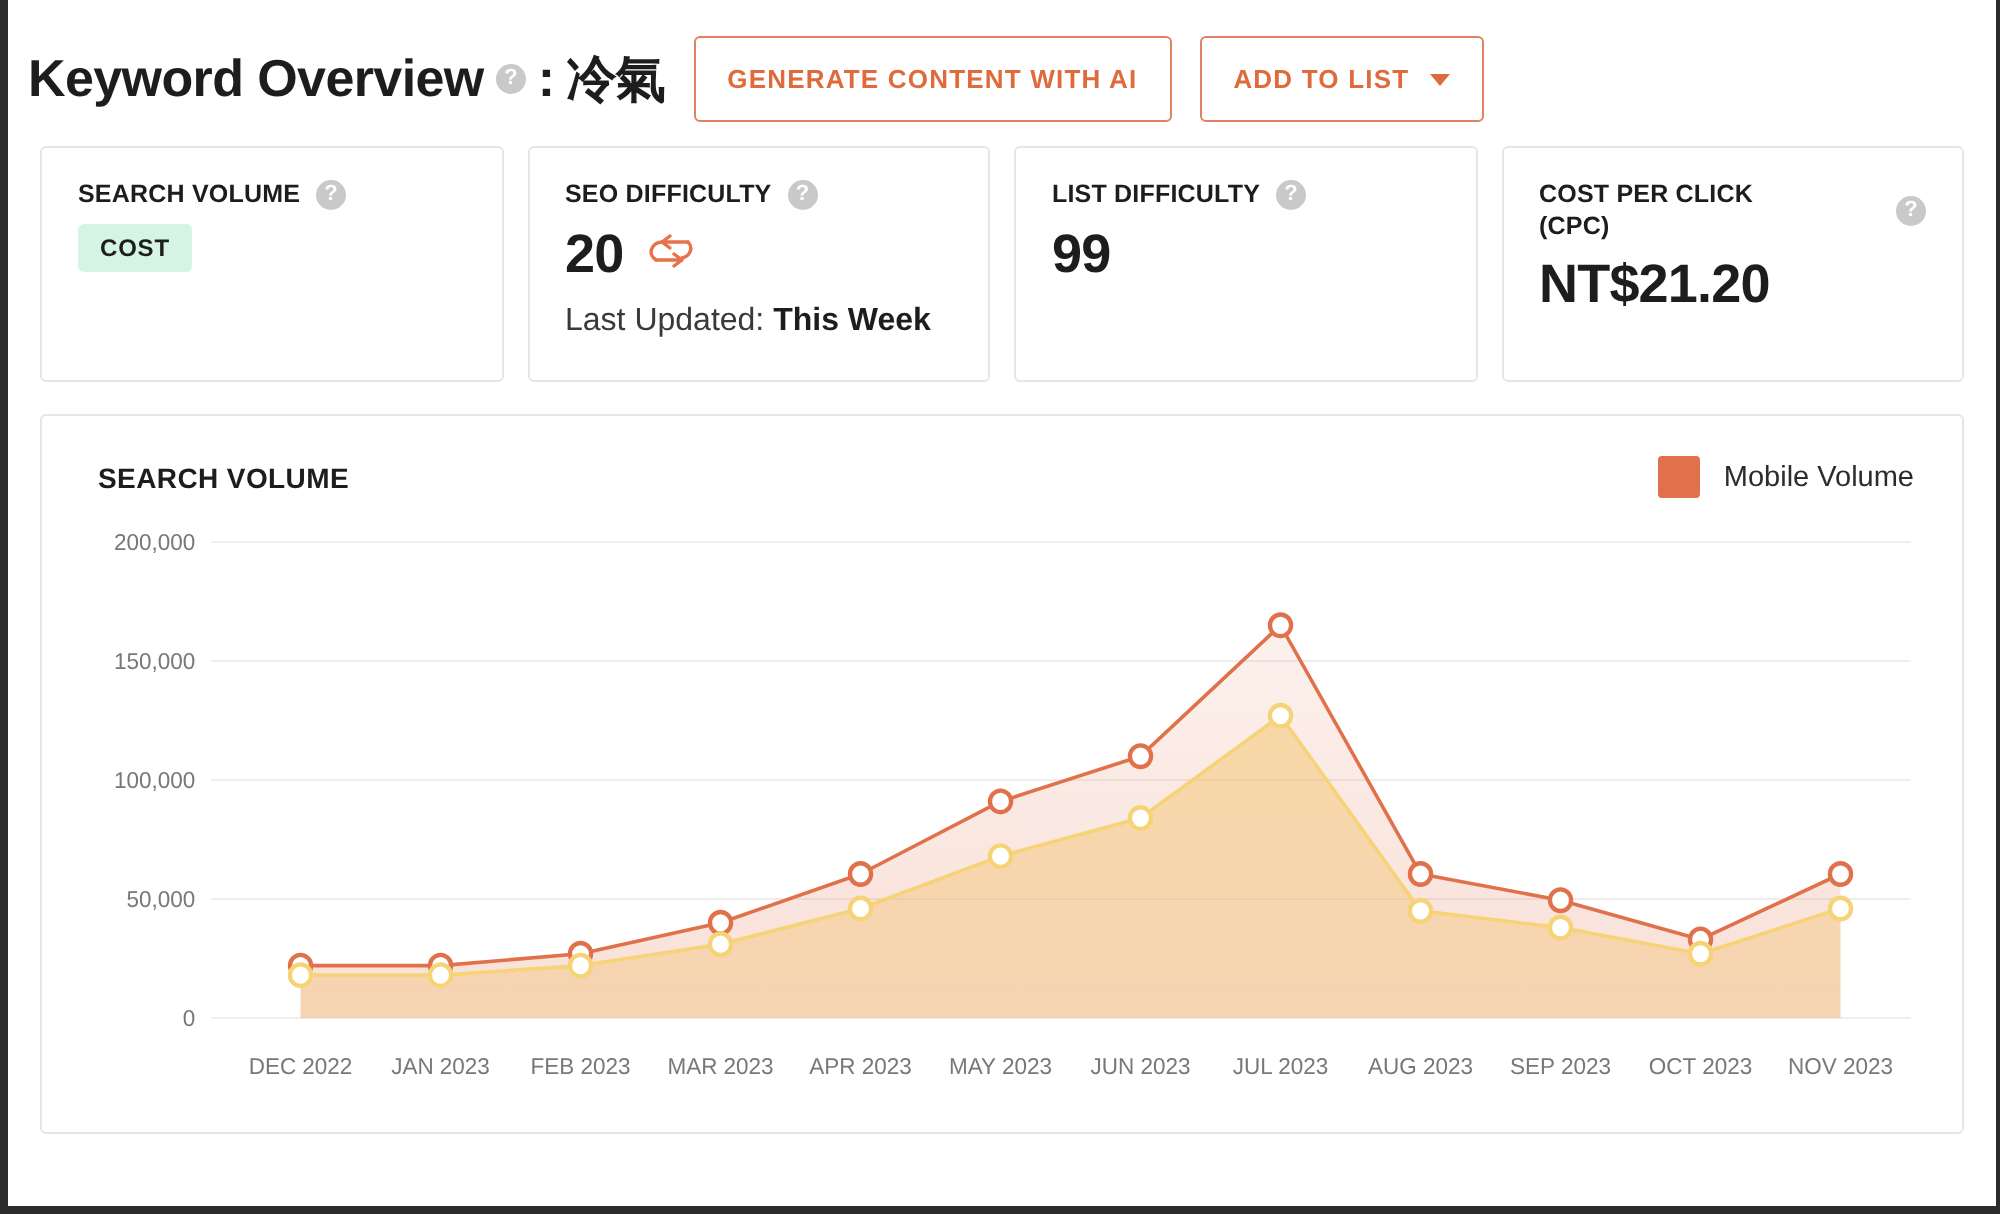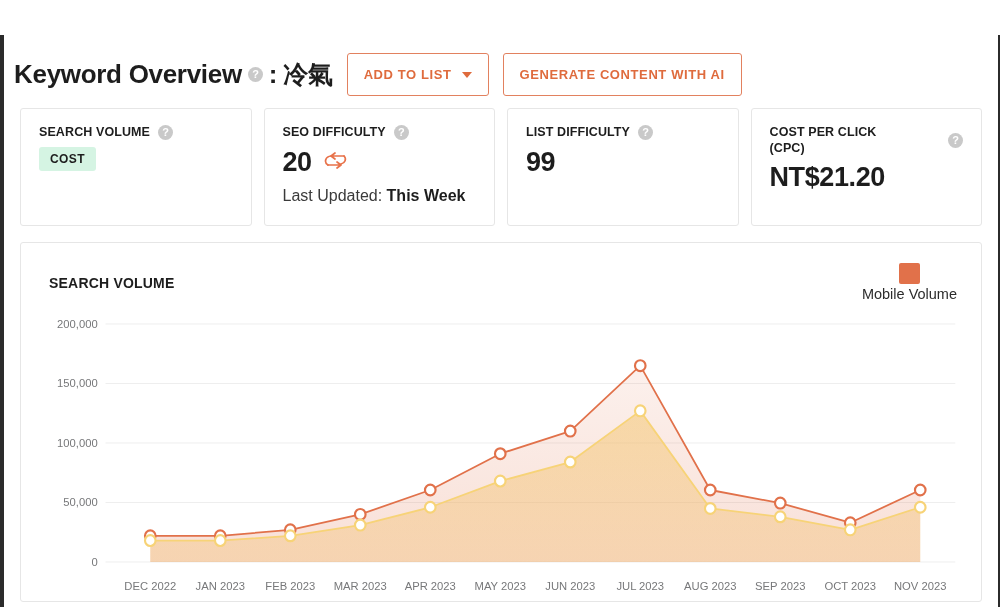--- a/index.html
+++ b/index.html
@@ -20,21 +20,20 @@
     border-top: 0;
     padding: 0;
   }
 
   
   .header {
     display: flex;
     align-items: center;
     padding: 18px 0 12px 10px;
     gap: 14px;
-    margin-top: 35px;
   }
   .page-title {
     font-size: 26px;
     font-weight: bold;
     color: #1d1d1d;
     letter-spacing: -0.3px;
     white-space: nowrap;
     display: flex;
     align-items: center;
     gap: 6px;
@@ -144,21 +143,21 @@
     justify-content: space-between;
     padding: 4px 10px 0 14px;
   }
   .chart-title {
     font-size: 14px;
     font-weight: bold;
     color: #1d1d1d;
     letter-spacing: 0.2px;
   }
   .legend { display: flex; gap: 28px; align-items: center; }
-  .legend-item { display: flex; align-items: center; gap: 2px; flex-direction: column; }
+  .legend-item { display: flex; align-items: center; gap: 12px; }
   .legend-swatch { width: 21px; height: 21px; border-radius: 2px; }
   .legend-label { font-size: 14.5px; color: #2c2c2c; }
 
   .plot-wrap { position: relative; width: 100%; height: 290px; margin-top: 14px; }
   .plot-svg { display: block; width: 100%; height: 100%; }
   .ytick { font-size: 11.5px; fill: #77787a; font-family: "Liberation Sans", sans-serif; text-anchor: end; }
   .xtick { font-size: 11.5px; fill: #77787a; font-family: "Liberation Sans", sans-serif; text-anchor: middle; }
 </style>
 </head>
 <body>
@@ -167,26 +166,26 @@
 
   <div class="header">
     <div class="page-title">
       <span>Keyword Overview</span>
       <span class="qmark">?</span>
       <span>:</span>
       <span class="title-cjk">冷氣</span>
     </div>
 
     <div class="btn">
+      <span>GENERATE CONTENT WITH AI</span>
+    </div>
+
+    <div class="btn">
       <span>ADD TO LIST</span>
       <span class="caret"></span>
-    </div>
-
-    <div class="btn">
-      <span>GENERATE CONTENT WITH AI</span>
     </div>
   </div>
 
   <div class="cards">
 
     <div class="card">
       <div class="card-head">
         <span class="card-label">SEARCH VOLUME</span>
         <span class="qmark">?</span>
       </div>

